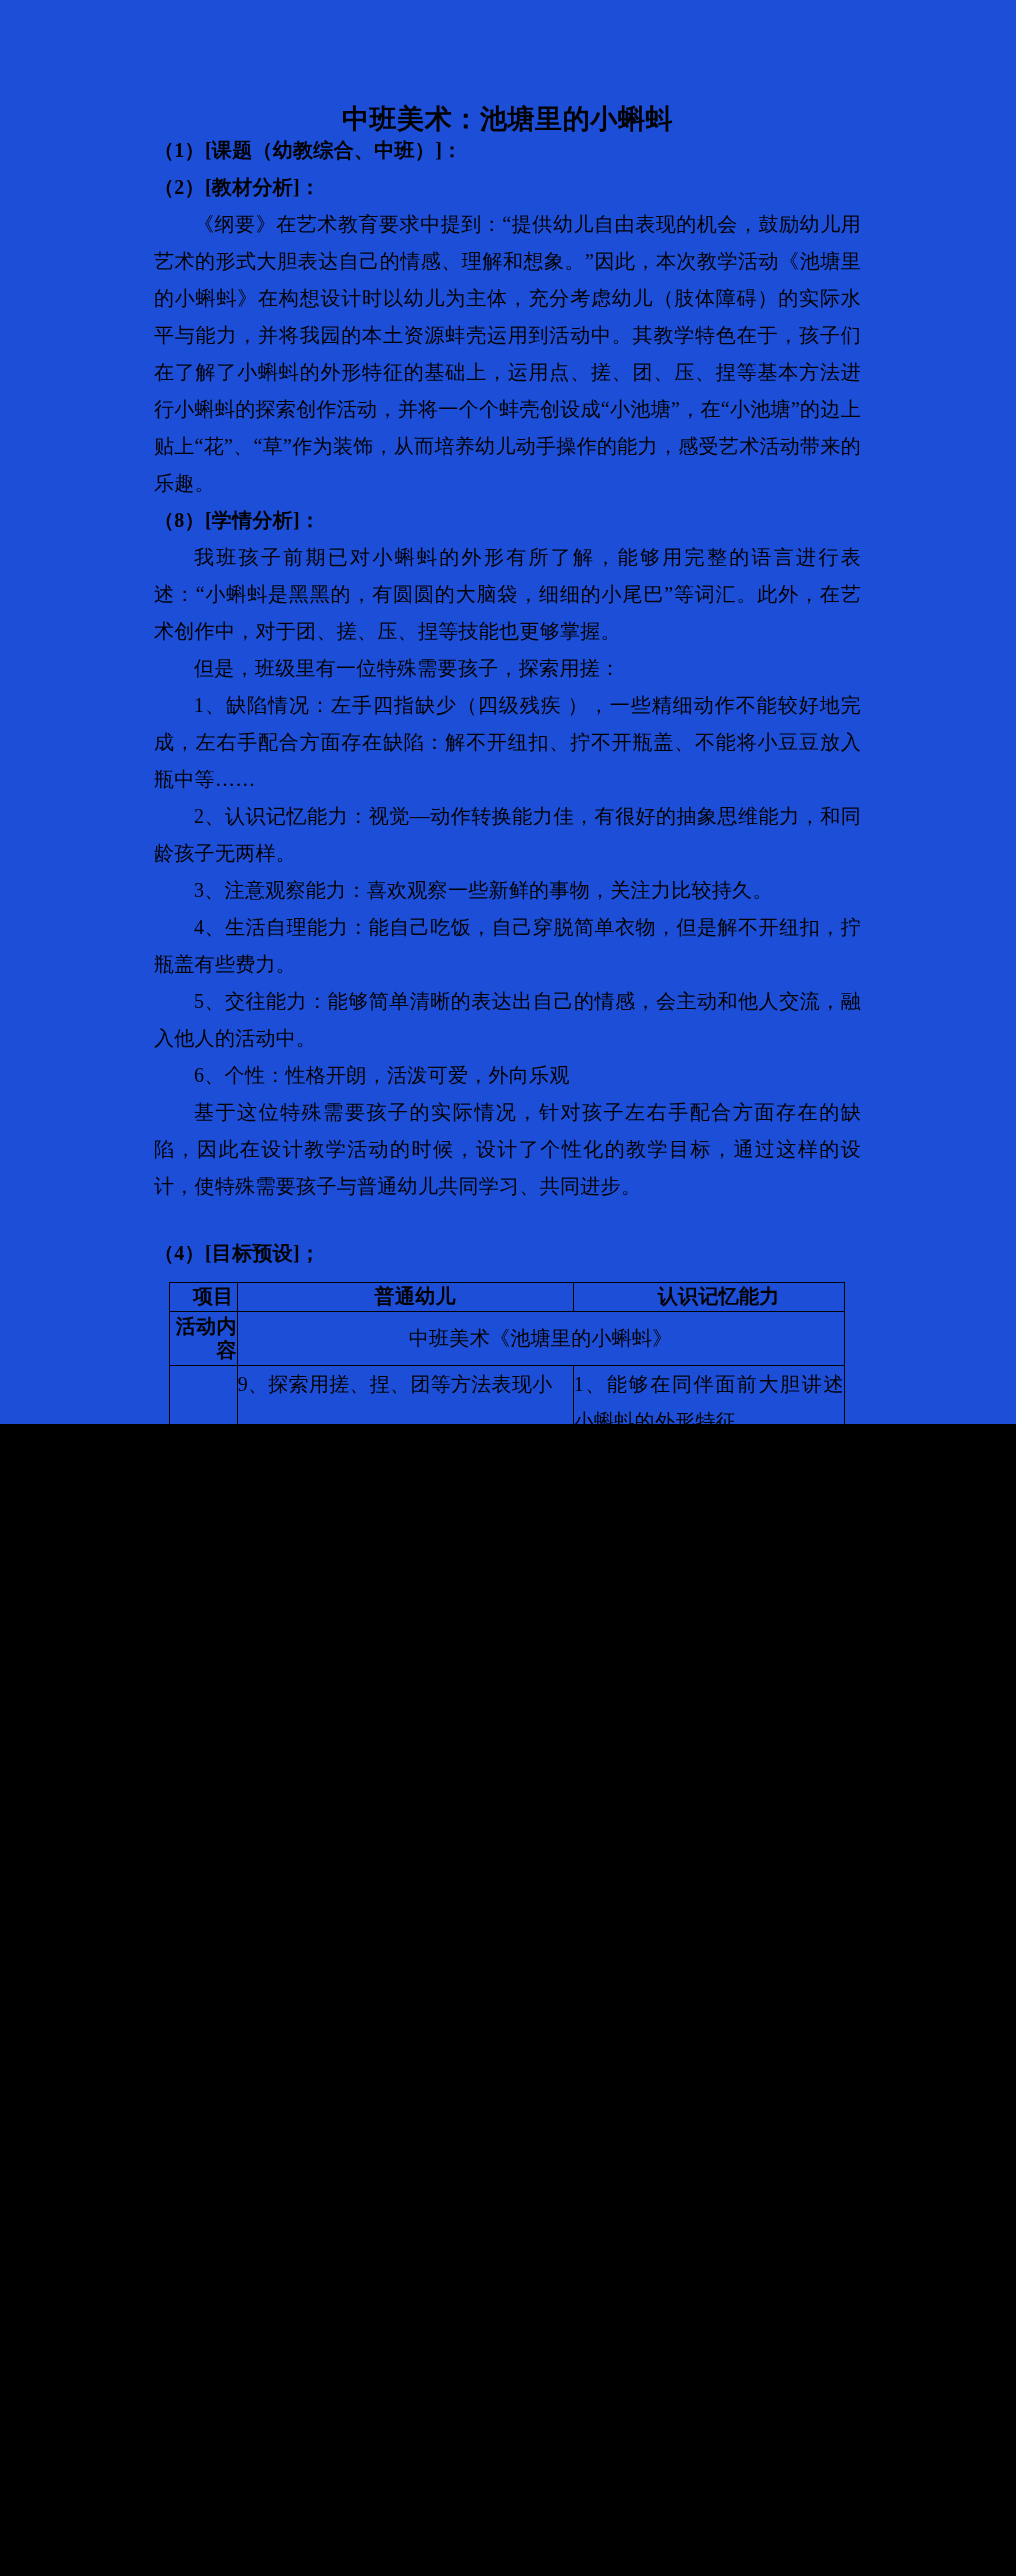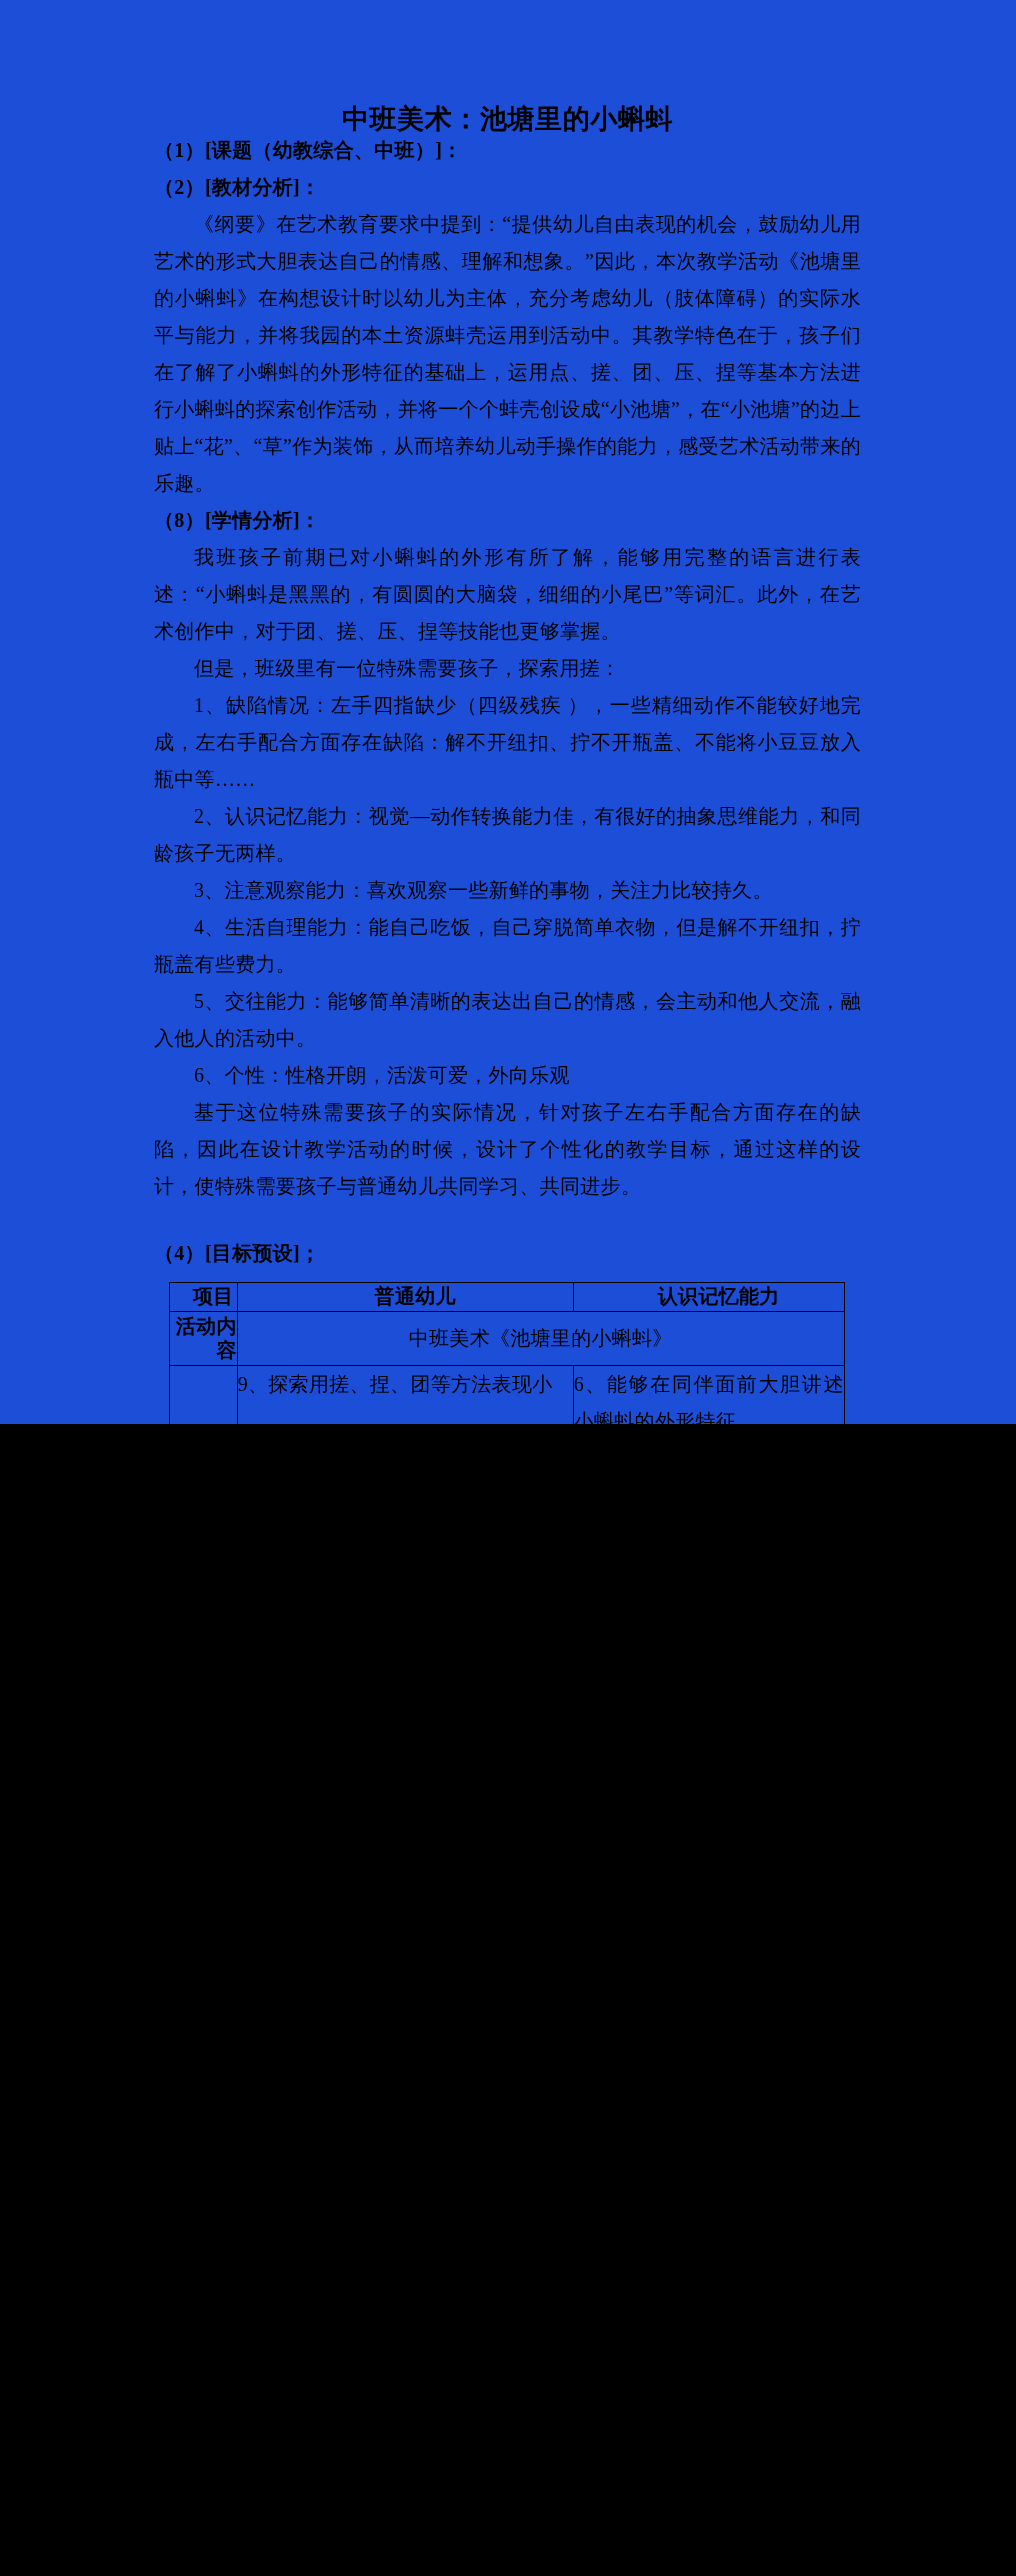--- a/index.html
+++ b/index.html
@@ -153,21 +153,21 @@
               <th>普通幼儿</th>
               <th>认识记忆能力</th>
             </tr>
             <tr class="row-content">
               <td class="cell-row-label">活动内容</td>
               <td class="cell-activity" colspan="2">中班美术《池塘里的小蝌蚪》</td>
             </tr>
             <tr class="row-goals">
               <td class="cell-empty-label"></td>
               <td class="cell-goal-normal">9、探索用搓、捏、团等方法表现小</td>
-              <td class="cell-goal-special">6、能够在同伴面前大胆讲述小蝌蚪的外形特征</td>
+              <td class="cell-goal-special">1、能够在同伴面前大胆讲述小蝌蚪的外形特征</td>
             </tr>
           </tbody>
       </table>
     </div>
   </div>
 
   <div class="censor-block"></div>
 
 </div>
 

